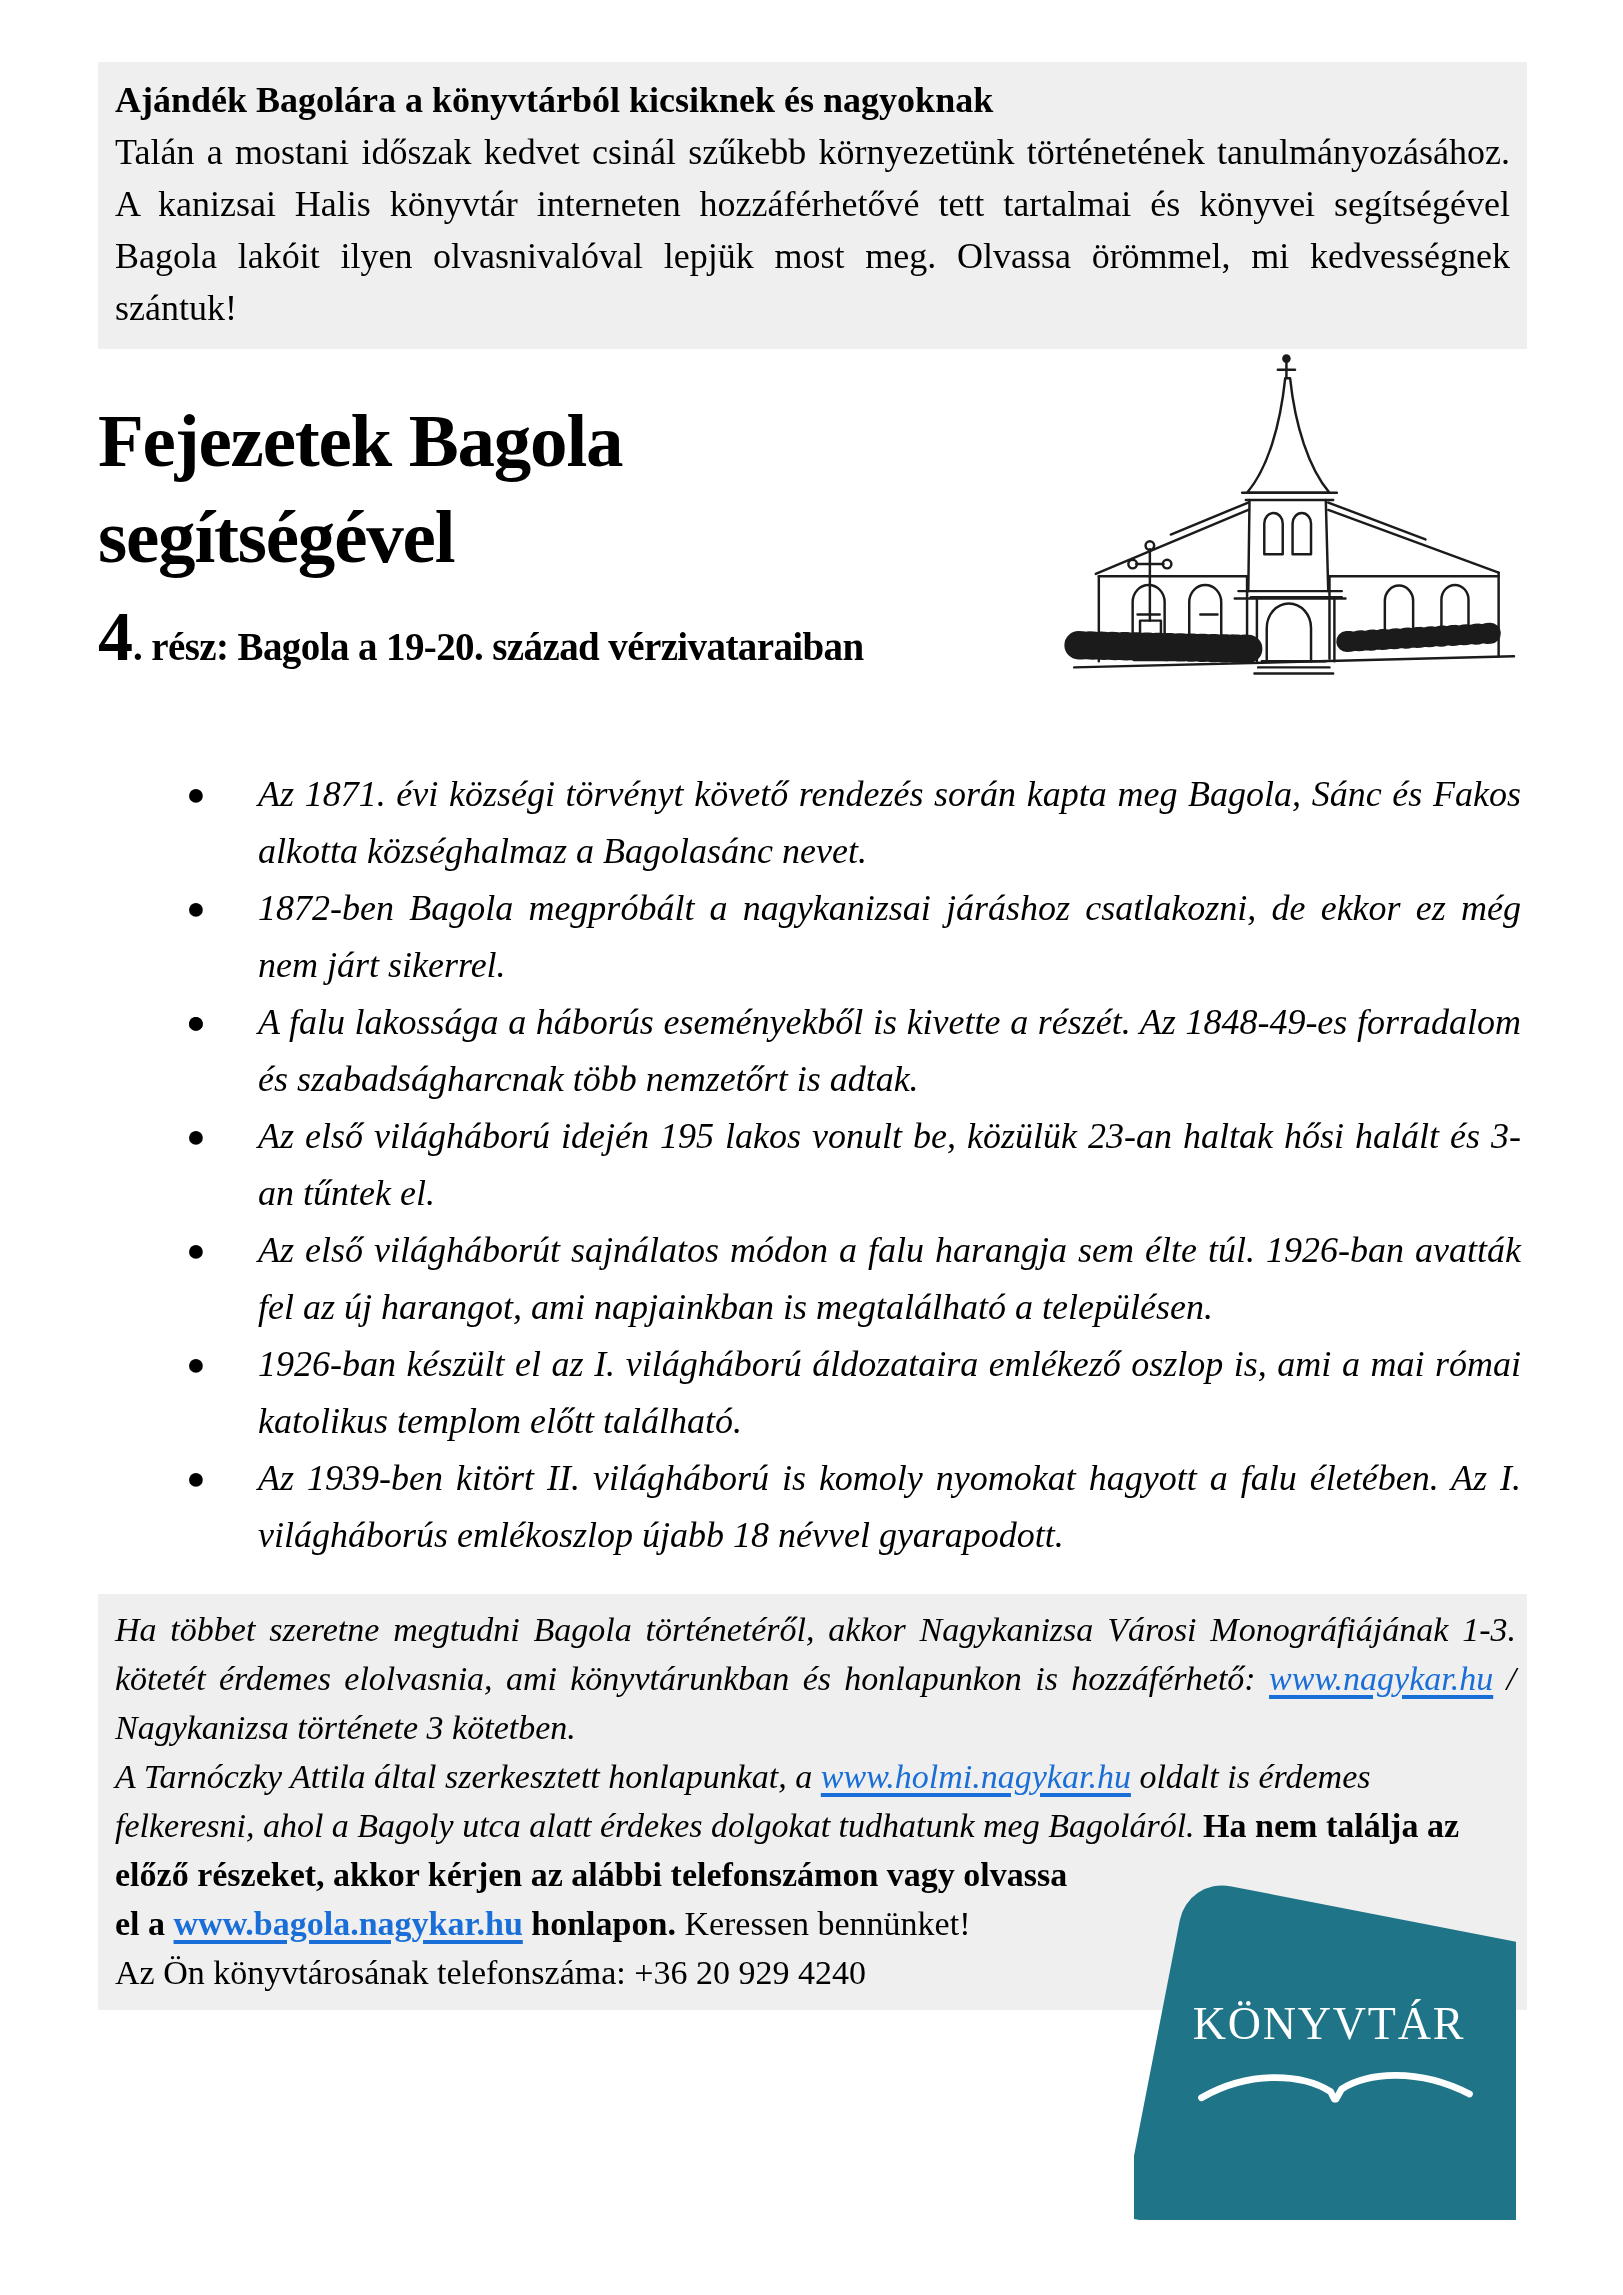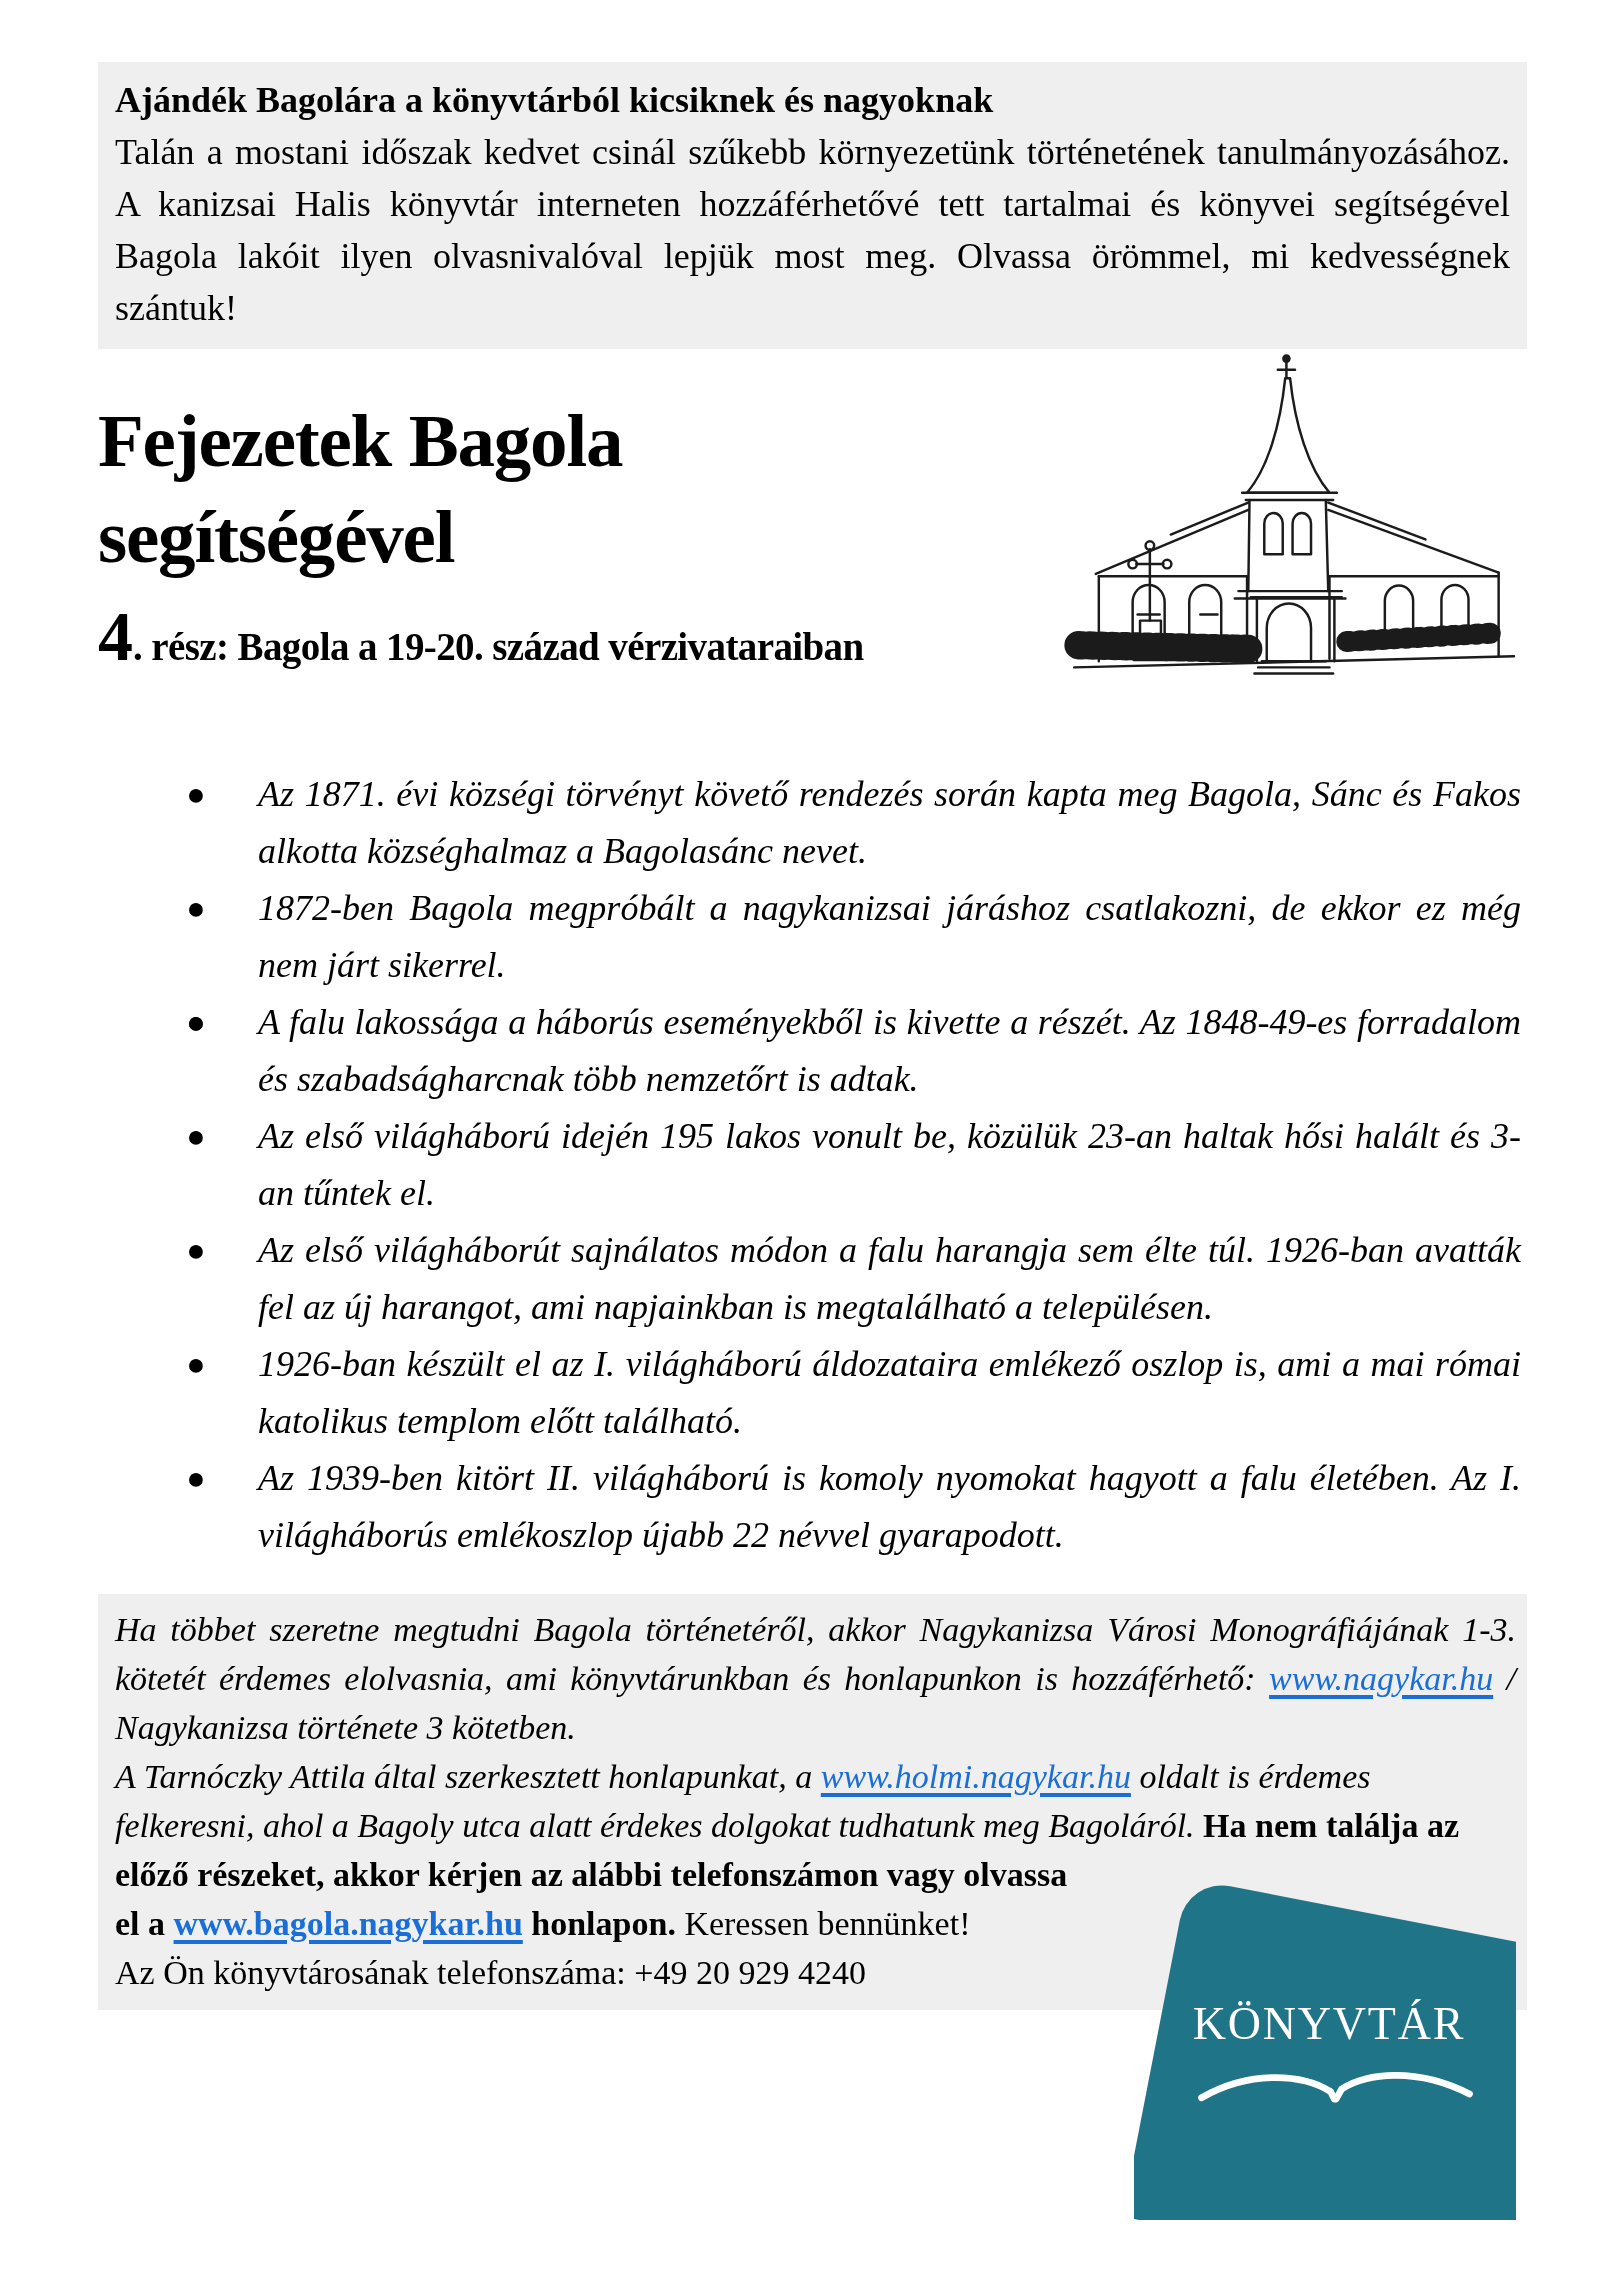--- a/index.html
+++ b/index.html
@@ -157,21 +157,21 @@
   </div>
 
   <ul class="bullet-list">
     <li><span class="bullet-dot">●</span><span>Az 1871. évi községi törvényt követő rendezés során kapta meg Bagola, Sánc és Fakos alkotta községhalmaz a Bagolasánc nevet.</span></li>
     <li><span class="bullet-dot">●</span><span>1872-ben Bagola megpróbált a nagykanizsai járáshoz csatlakozni, de ekkor ez még nem járt sikerrel.</span></li>
     <li><span class="bullet-dot">●</span></li>
     <li><span class="bullet-dot">●</span><span>A falu lakossága a háborús eseményekből is kivette a részét. Az 1848-49-es forradalom és szabadságharcnak több nemzetőrt is adtak.</span></li>
     <li><span class="bullet-dot">●</span><span>Az első világháború idején 195 lakos vonult be, közülük 23-an haltak hősi halált és 3-an tűntek el.</span></li>
     <li><span class="bullet-dot">●</span><span>Az első világháborút sajnálatos módon a falu harangja sem élte túl. 1926-ban avatták fel az új harangot, ami napjainkban is megtalálható a településen.</span></li>
     <li><span class="bullet-dot">●</span><span>1926-ban készült el az I. világháború áldozataira emlékező oszlop is, ami a mai római katolikus templom előtt található.</span></li>
-    <li><span class="bullet-dot">●</span><span>Az 1939-ben kitört II. világháború is komoly nyomokat hagyott a falu életében. Az I. világháborús emlékoszlop újabb 22 névvel gyarapodott.</span></li>
+    <li><span class="bullet-dot">●</span><span>Az 1939-ben kitört II. világháború is komoly nyomokat hagyott a falu életében. Az I. világháborús emlékoszlop újabb 18 névvel gyarapodott.</span></li>
   </ul>
 
   <div class="footer-block">
     <p class="footer-justify">
       <span>Ha többet szeretne megtudni Bagola történetéről, akkor Nagykanizsa Városi Monográfiájának 1-3. kötetét érdemes elolvasnia, ami könyvtárunkban és honlapunkon is hozzáférhető: </span><a class="doc-link" href="#">www.nagykar.hu</a><span> / Nagykanizsa története 3 kötetben.</span>
     </p>
     <p>
       <span>A Tarnóczky Attila által szerkesztett honlapunkat, a </span><a class="doc-link" href="#">www.holmi.nagykar.hu</a><span> oldalt is érdemes felkeresni, ahol a Bagoly utca alatt érdekes dolgokat tudhatunk meg Bagoláról. </span><span class="logo-wrap">
         <span class="logo-clip">
           <span class="logo-rect"></span>
@@ -180,17 +180,17 @@
             <svg viewBox="0 0 460 96" xmlns="http://www.w3.org/2000/svg">
               <g stroke="#ffffff" fill="none" stroke-width="11" stroke-linecap="round">
                 <path d="M12 76 C 92 30 178 38 222 66 L 228 78"></path>
                 <path d="M448 70 C 362 26 280 36 240 62 L 231 78"></path>
               </g>
             </svg>
           </span>
         </span>
       </span><span class="bold-upright">Ha nem találja az előző részeket, akkor kérjen az alábbi telefonszámon vagy olvassa el a </span><a class="doc-link bold-upright" href="#">www.bagola.nagykar.hu</a><span class="bold-upright"> honlapon.</span><span class="regular-upright"> Keressen bennünket!</span>
     </p>
-    <p class="regular-upright">Az Ön könyvtárosának telefonszáma: +49 20 929 4240</p>
+    <p class="regular-upright">Az Ön könyvtárosának telefonszáma: +36 20 929 4240</p>
   </div>
 
 </div>
 
 
 </body></html>

